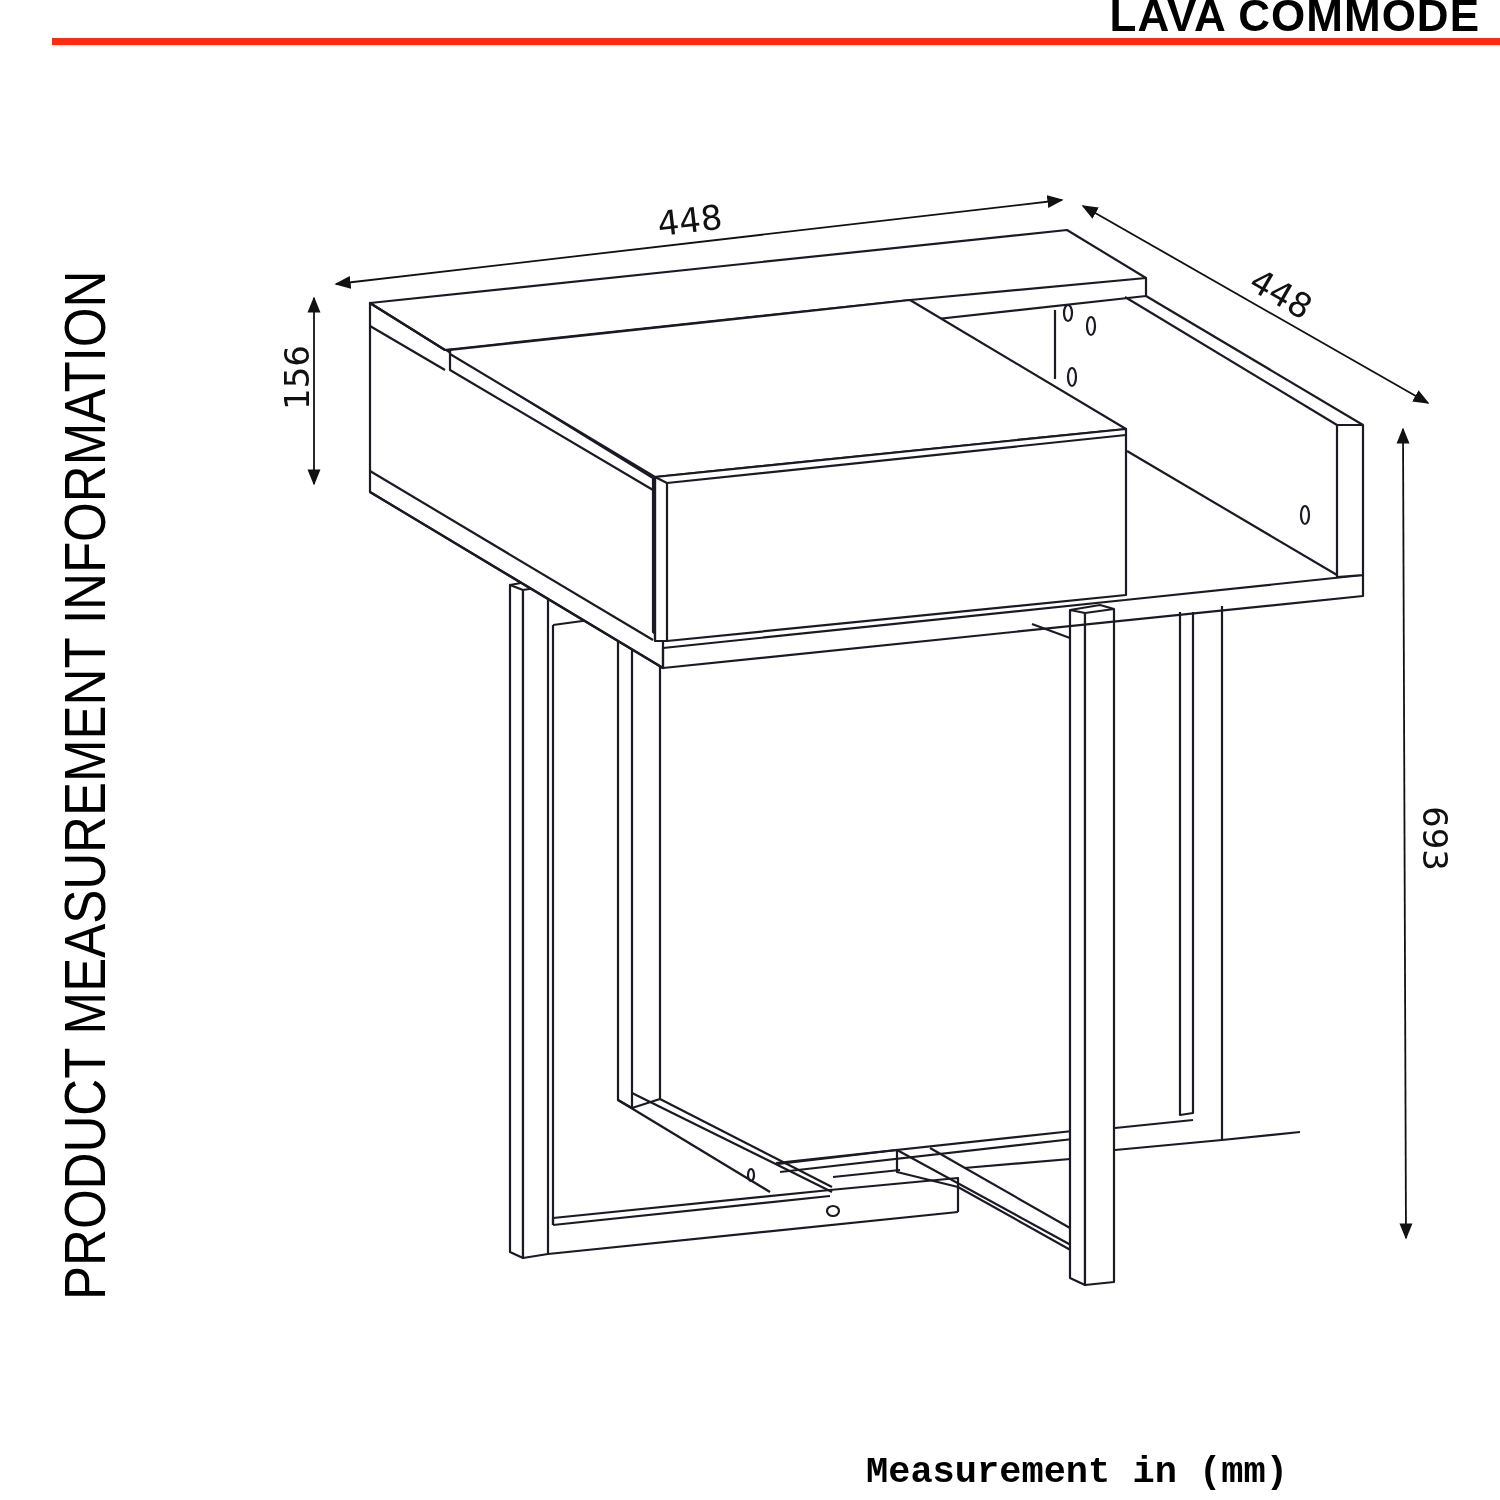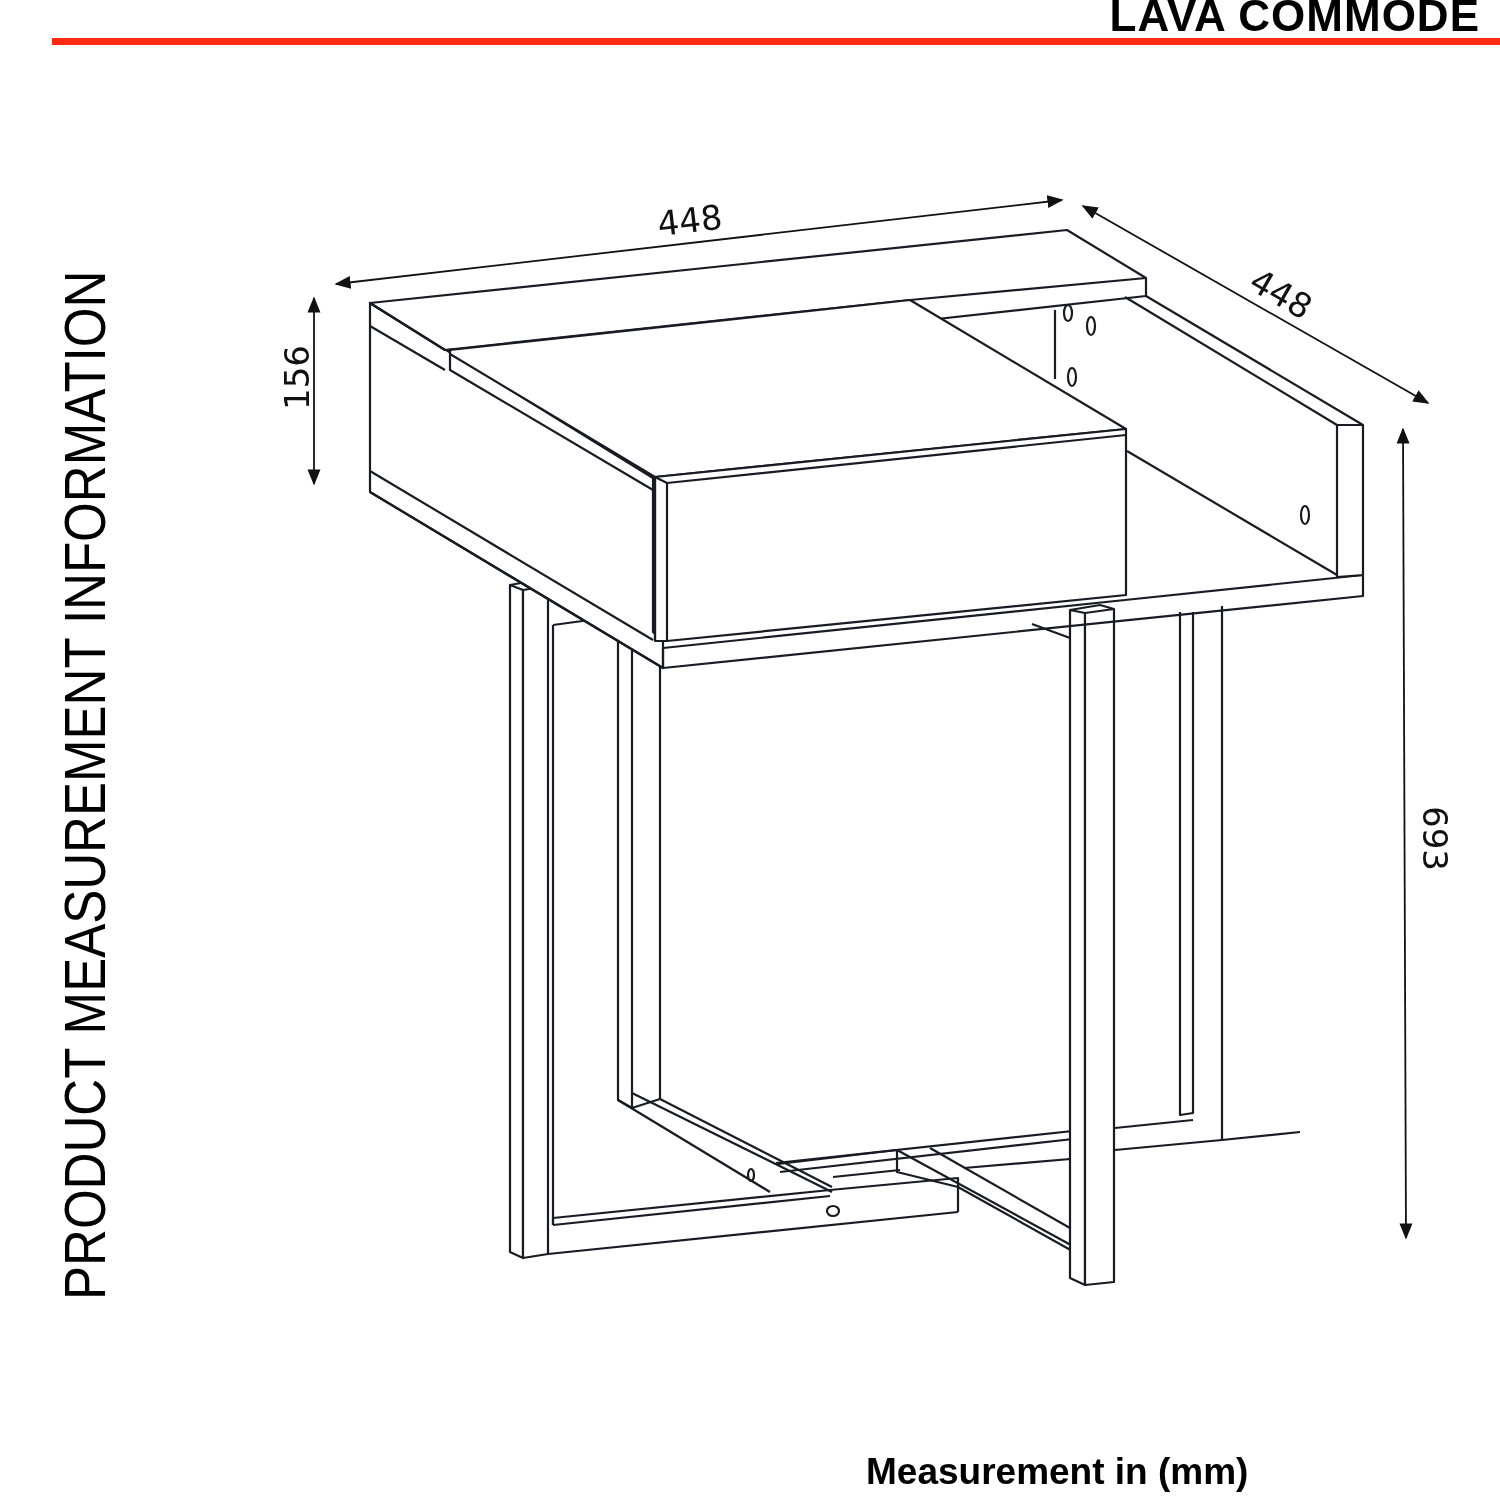--- a/index.html
+++ b/index.html
@@ -12,21 +12,21 @@
   .rule { position: absolute; left: 52px; top: 38px; width: 1448px; height: 7px; }
   .side-label {
     position: absolute; left: 56px; top: 1300px;
     transform-origin: 0 0; transform: rotate(-90deg);
     font-family: "Liberation Sans", sans-serif; font-size: 58px;
     white-space: nowrap; color: #000; line-height: 58px;
     transform: rotate(-90deg) scaleX(0.88);
   }
   .units {
     position: absolute; left: 866px; top: 1451px;
-    font-family: Liberation Sans, sans-serif; font-weight: bold; font-size: 37px; color: #000;
+    font-family: Liberation Mono, monospace; font-weight: bold; font-size: 37px; color: #000;
   }
   svg.drawing { position: absolute; left: 0; top: 0; }
   svg .ln { fill: none; stroke: #1a1a24; stroke-width: 2.2; stroke-linejoin: round; }
   svg .fill { fill: #ffffff; stroke: #1a1a24; stroke-width: 2.2; stroke-linejoin: round; }
   svg .dim { stroke: #111; stroke-width: 1.8; fill: none; }
   svg .arrow { fill: #111; }
   svg .dimtxt { font-family: "DejaVu Sans", sans-serif; font-size: 34px; fill: #111; }
 </style>
 </head>
 <body>

